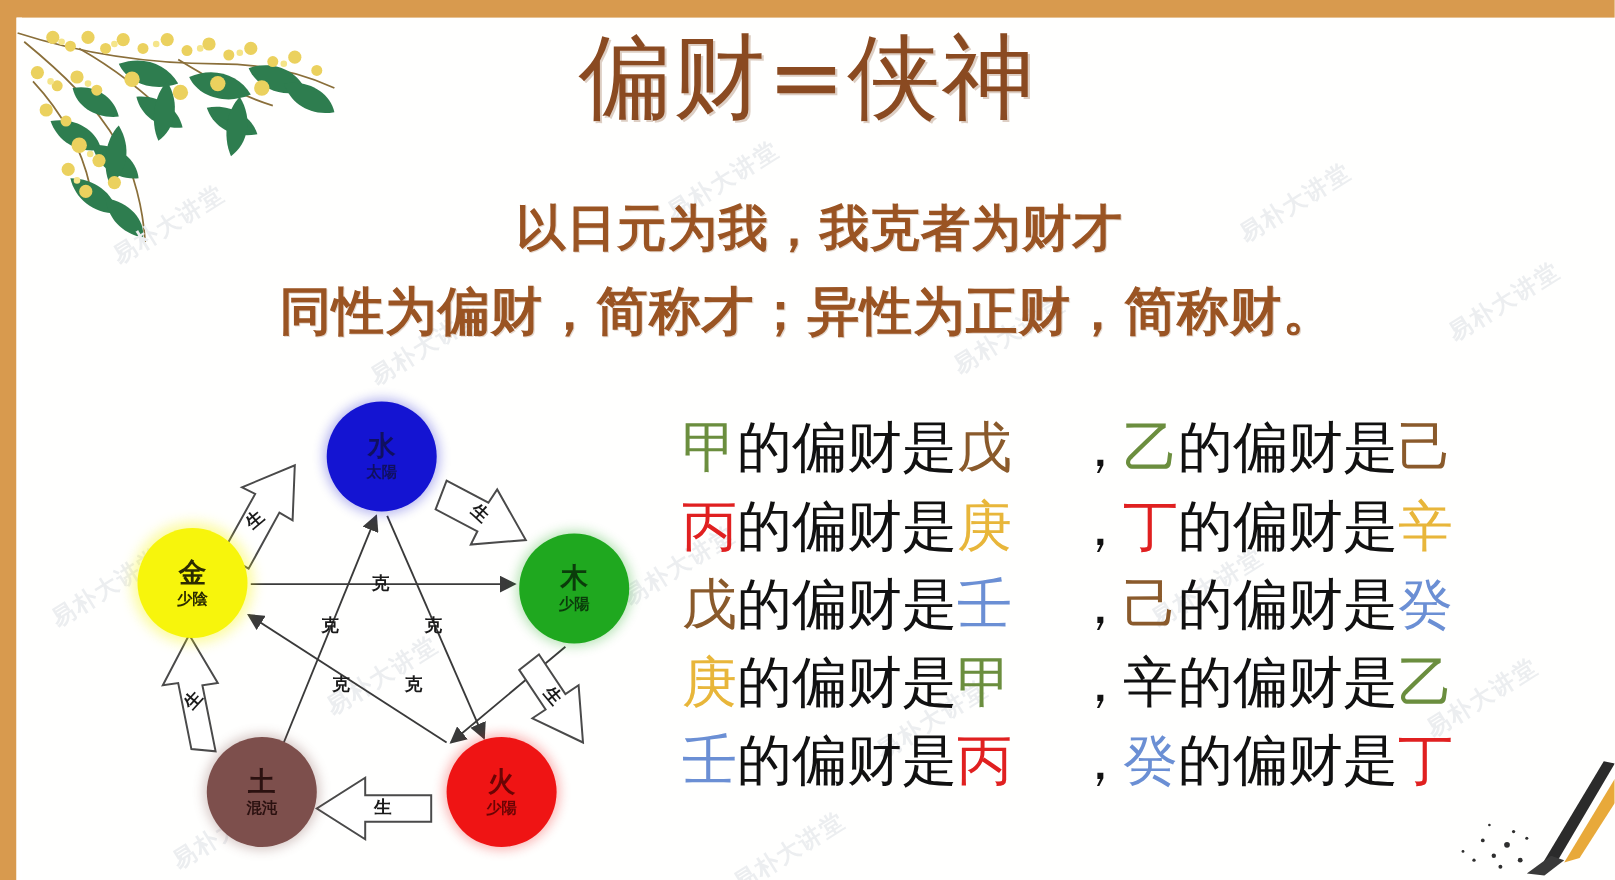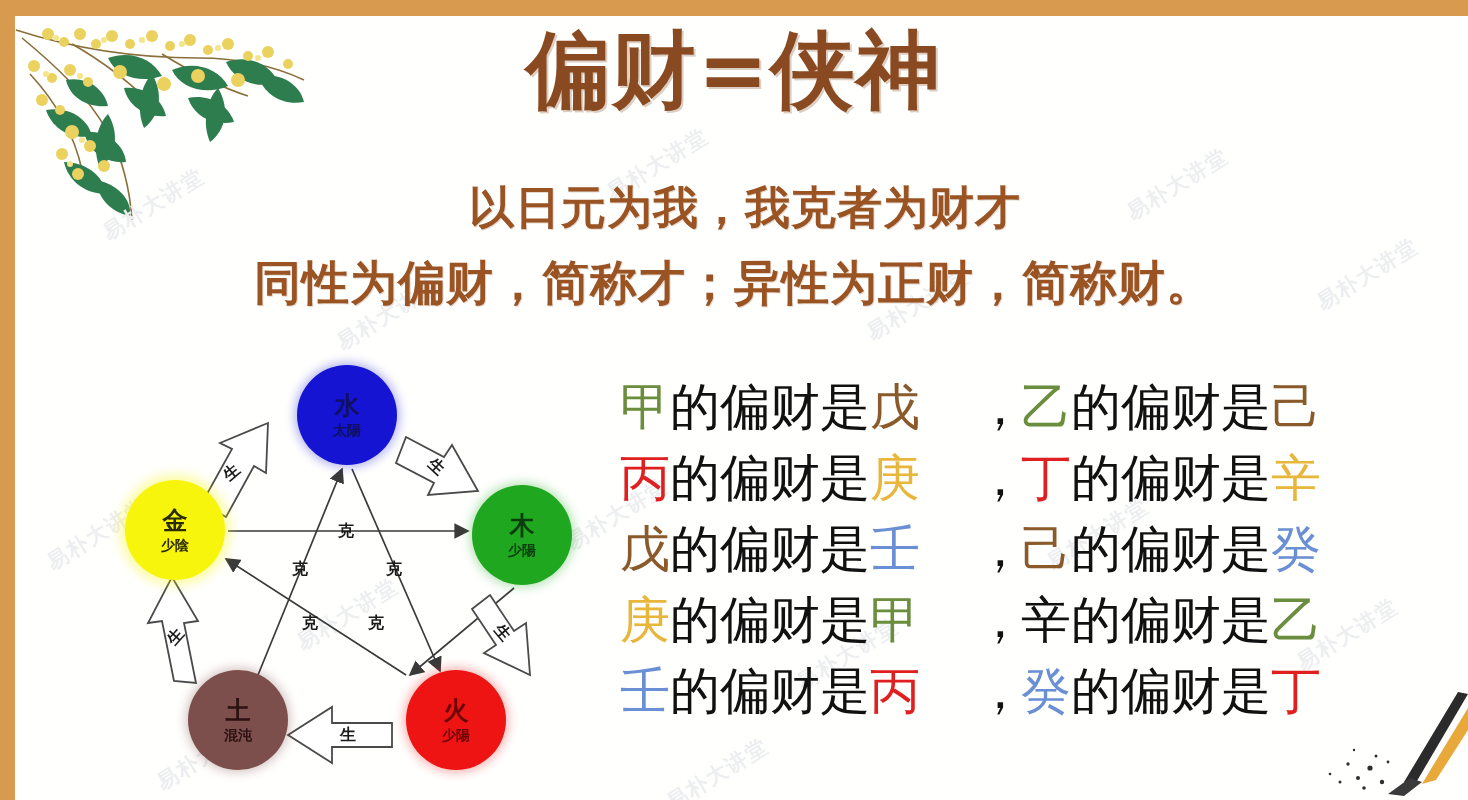--- a/index.html
+++ b/index.html
@@ -41,21 +41,21 @@
     font-family:"DejaVu Sans",sans-serif;
   }
   
   .floral{position:absolute;left:12px;top:14px;width:310px;height:230px;z-index:3;}
   
   .title{
     position:absolute;left:0;right:0;top:26px;
     text-align:center;
     font-size:84px;
     line-height:1.05;
-    font-weight:700;
+    font-weight:400;
     color:#8a4a21;
     letter-spacing:2px;
     z-index:5;
     text-shadow:2px 2px 0 rgba(120,60,20,.25);
     font-family:"DejaVu Sans","Liberation Sans",sans-serif;
   }
   .subtitle{
     position:absolute;left:0;right:0;
     text-align:center;
     font-weight:900;

